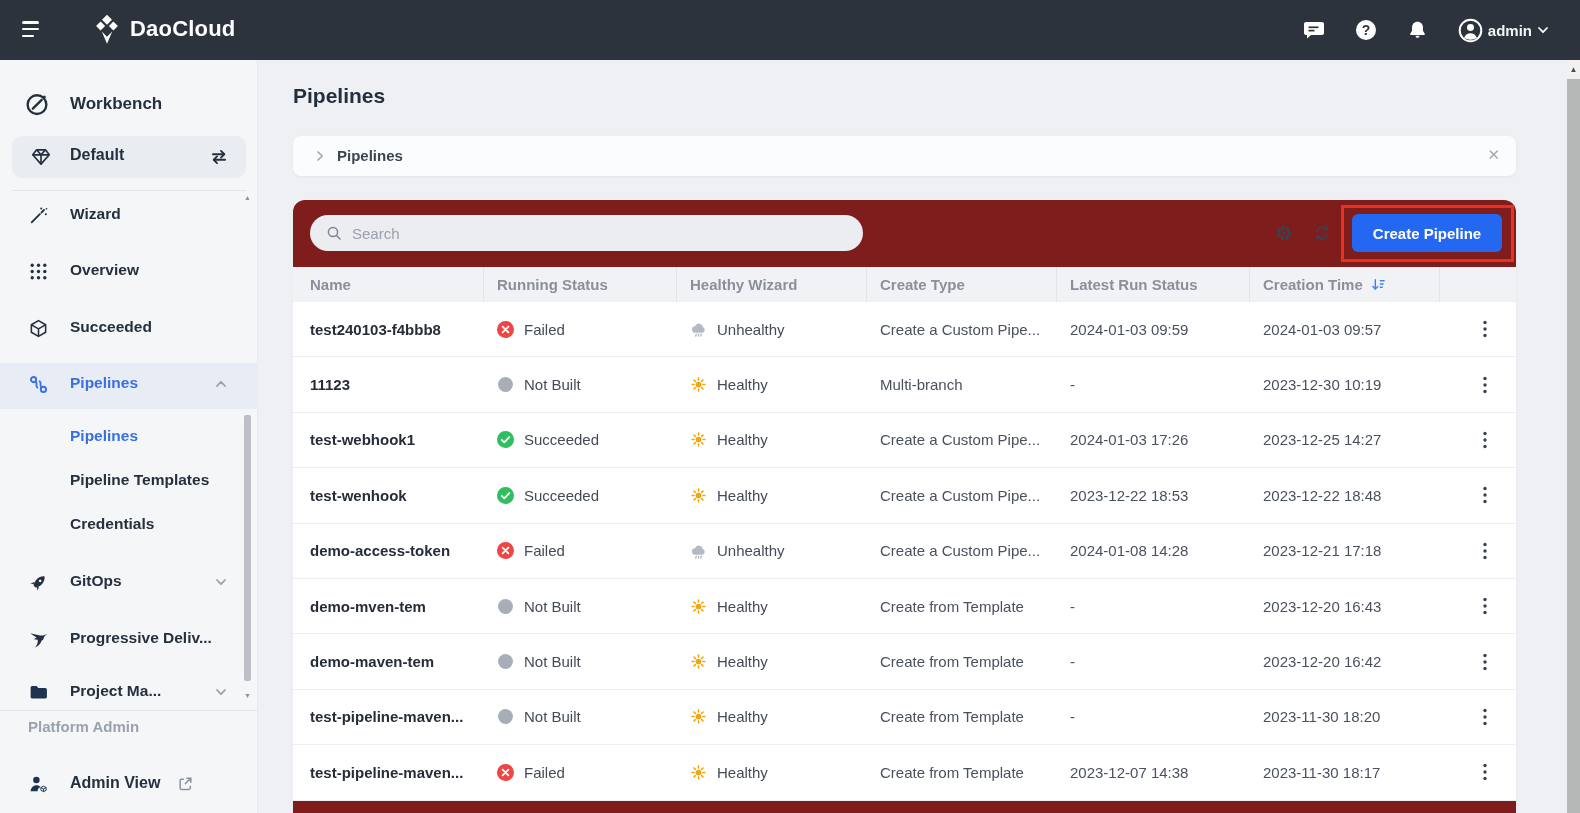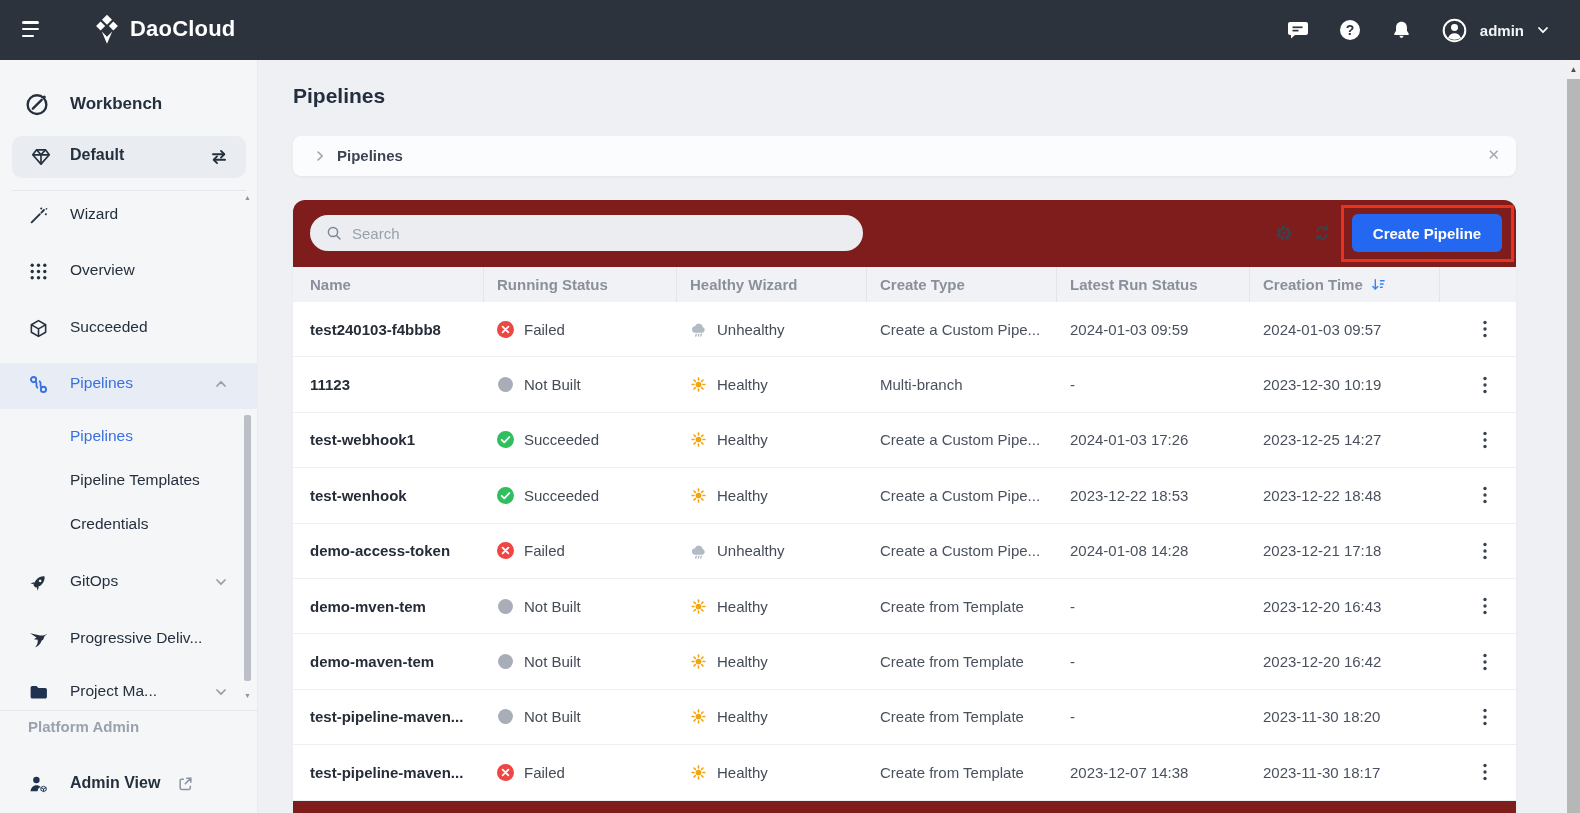--- a/index.html
+++ b/index.html
@@ -7,21 +7,21 @@
 
   
   .topbar { position:absolute; left:0; top:0; width:1580px; height:60px; background:#2c333d; z-index:30; }
   .hamburger { position:absolute; left:22px; top:21px; width:26px; height:18px; cursor:pointer; }
   .hamburger i { display:block; height:2.6px; border-radius:2px; background:#fff; margin-bottom:4.2px; }
   .hamburger i:nth-child(1){ width:17px; } .hamburger i:nth-child(2){ width:17px; } .hamburger i:nth-child(3){ width:12px; }
   .brand { position:absolute; left:92px; top:13px; display:flex; align-items:center; gap:8px; }
   .brand-name { color:#fff; font-size:22px; font-weight:700; letter-spacing:.2px; }
   .top-right { position:absolute; right:30px; top:0; height:60px; display:flex; align-items:center; gap:26px; }
   .top-ico { width:26px; height:26px; display:flex; align-items:center; justify-content:center; cursor:pointer; }
-  .admin-wrap { display:flex; align-items:center; gap:12px; cursor:pointer;text-align:right; }
+  .admin-wrap { display:flex; align-items:center; gap:4px; cursor:pointer;text-align:right; }
   .admin-name { color:#f2f4f6; font-size:15px; font-weight:700; }
 
   
   .win-scrollbar { position:absolute; right:0; top:60px; width:13px; height:753px; background:#f1f1f1; z-index:40; }
   .win-scrollbar .arrow { position:absolute; top:0; left:0; width:13px; height:18px; display:flex; align-items:center; justify-content:center; color:#4c4f4e; font-size:8px; }
   .win-scrollbar .thumb { position:absolute; top:19px; left:0; width:13px; height:734px; background:#b5b8b6; }
 
   
   .sidebar { position:absolute; left:0; top:60px; width:258px; height:753px; background:#f5f6f8; border-right:1px solid #e8eaee; z-index:20; }
   .wb-row { position:absolute; left:0; top:24px; width:258px; height:40px; display:flex; align-items:center; cursor:pointer; }
@@ -29,21 +29,21 @@
   .wb-row .wb-label { position:absolute; left:70px; font-size:17px; font-weight:700; color:#25303e; }
   .ws-pill { position:absolute; left:12px; top:76px; width:234px; height:42px; background:#e9ecf1; border-radius:10px; cursor:pointer; }
   .ws-pill .ws-ico { position:absolute; left:18px; top:10px; width:22px; height:22px; }
   .ws-pill .ws-label { position:absolute; left:58px; top:10px; font-size:16px; font-weight:700; color:#25303e; }
   .ws-pill .ws-swap { position:absolute; right:16px; top:10px; width:22px; height:22px; }
   .sb-divider { position:absolute; left:12px; top:130px; width:234px; height:1px; background:#e3e6ea; }
 
   .sb-scroll { position:absolute; left:0; top:131px; width:258px; height:519px; overflow:hidden; }
   .nav-item { position:absolute; left:0; width:258px; height:44px; cursor:pointer; }
   .nav-ico { position:absolute; left:28px; top:11px; width:21px; height:21px; }
-  .nav-label { position:absolute; left:70px; top:11px; font-size:15.5px; font-weight:400; color:#25303e; white-space:nowrap; }
+  .nav-label { position:absolute; left:70px; top:11px; font-size:15.5px; font-weight:700; color:#25303e; white-space:nowrap; }
   .nav-chev { position:absolute; right:30px; top:14px; width:14px; height:14px; color:#98a1ad; }
   .nav-item.active { background:#e8edf5; height:46px; }
   .nav-item.active .nav-label { color:var(--sidebar_active,#3a6fe0); }
   .sub-item { position:absolute; left:0; width:240px; height:40px; cursor:pointer; }
   .sub-item .nav-label { left:70px; top:9px; }
   .sub-item.current .nav-label { color:var(--sidebar_active,#3a6fe0); }
 
   .sb-minibar { position:absolute; right:6px; top:0; width:9px; height:519px; }
   .sb-minibar .mini-arrow { position:absolute; left:0; width:9px; height:10px; color:#8f959d; font-size:7px; line-height:10px; text-align:center; }
   .sb-minibar .mini-thumb { position:absolute; left:1px; top:224px; width:7px; height:266px; background:#bcc0c6; border-radius:2px; }

